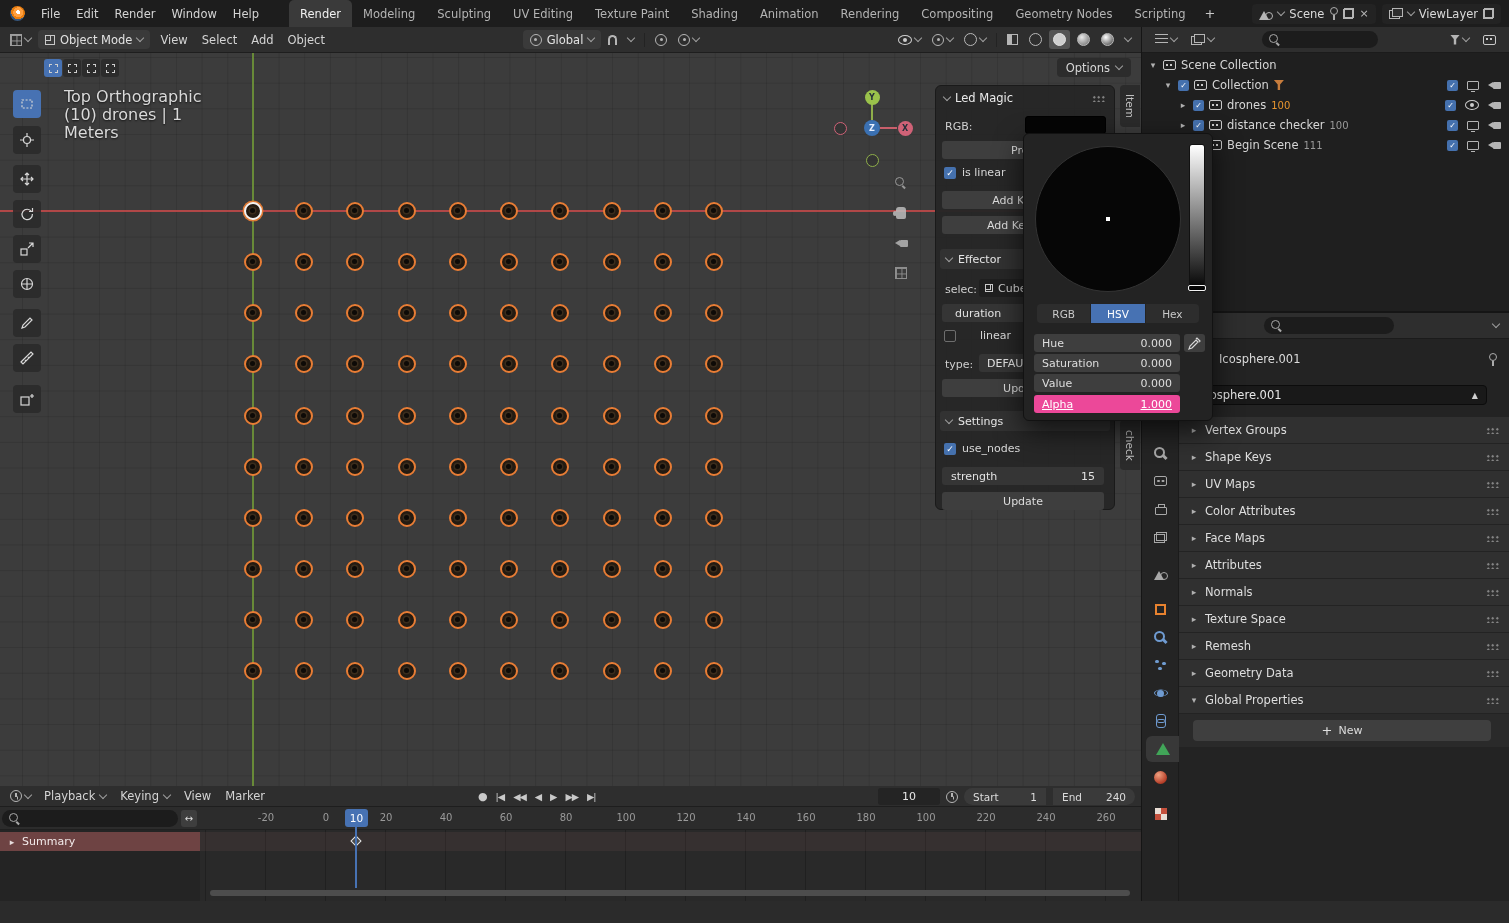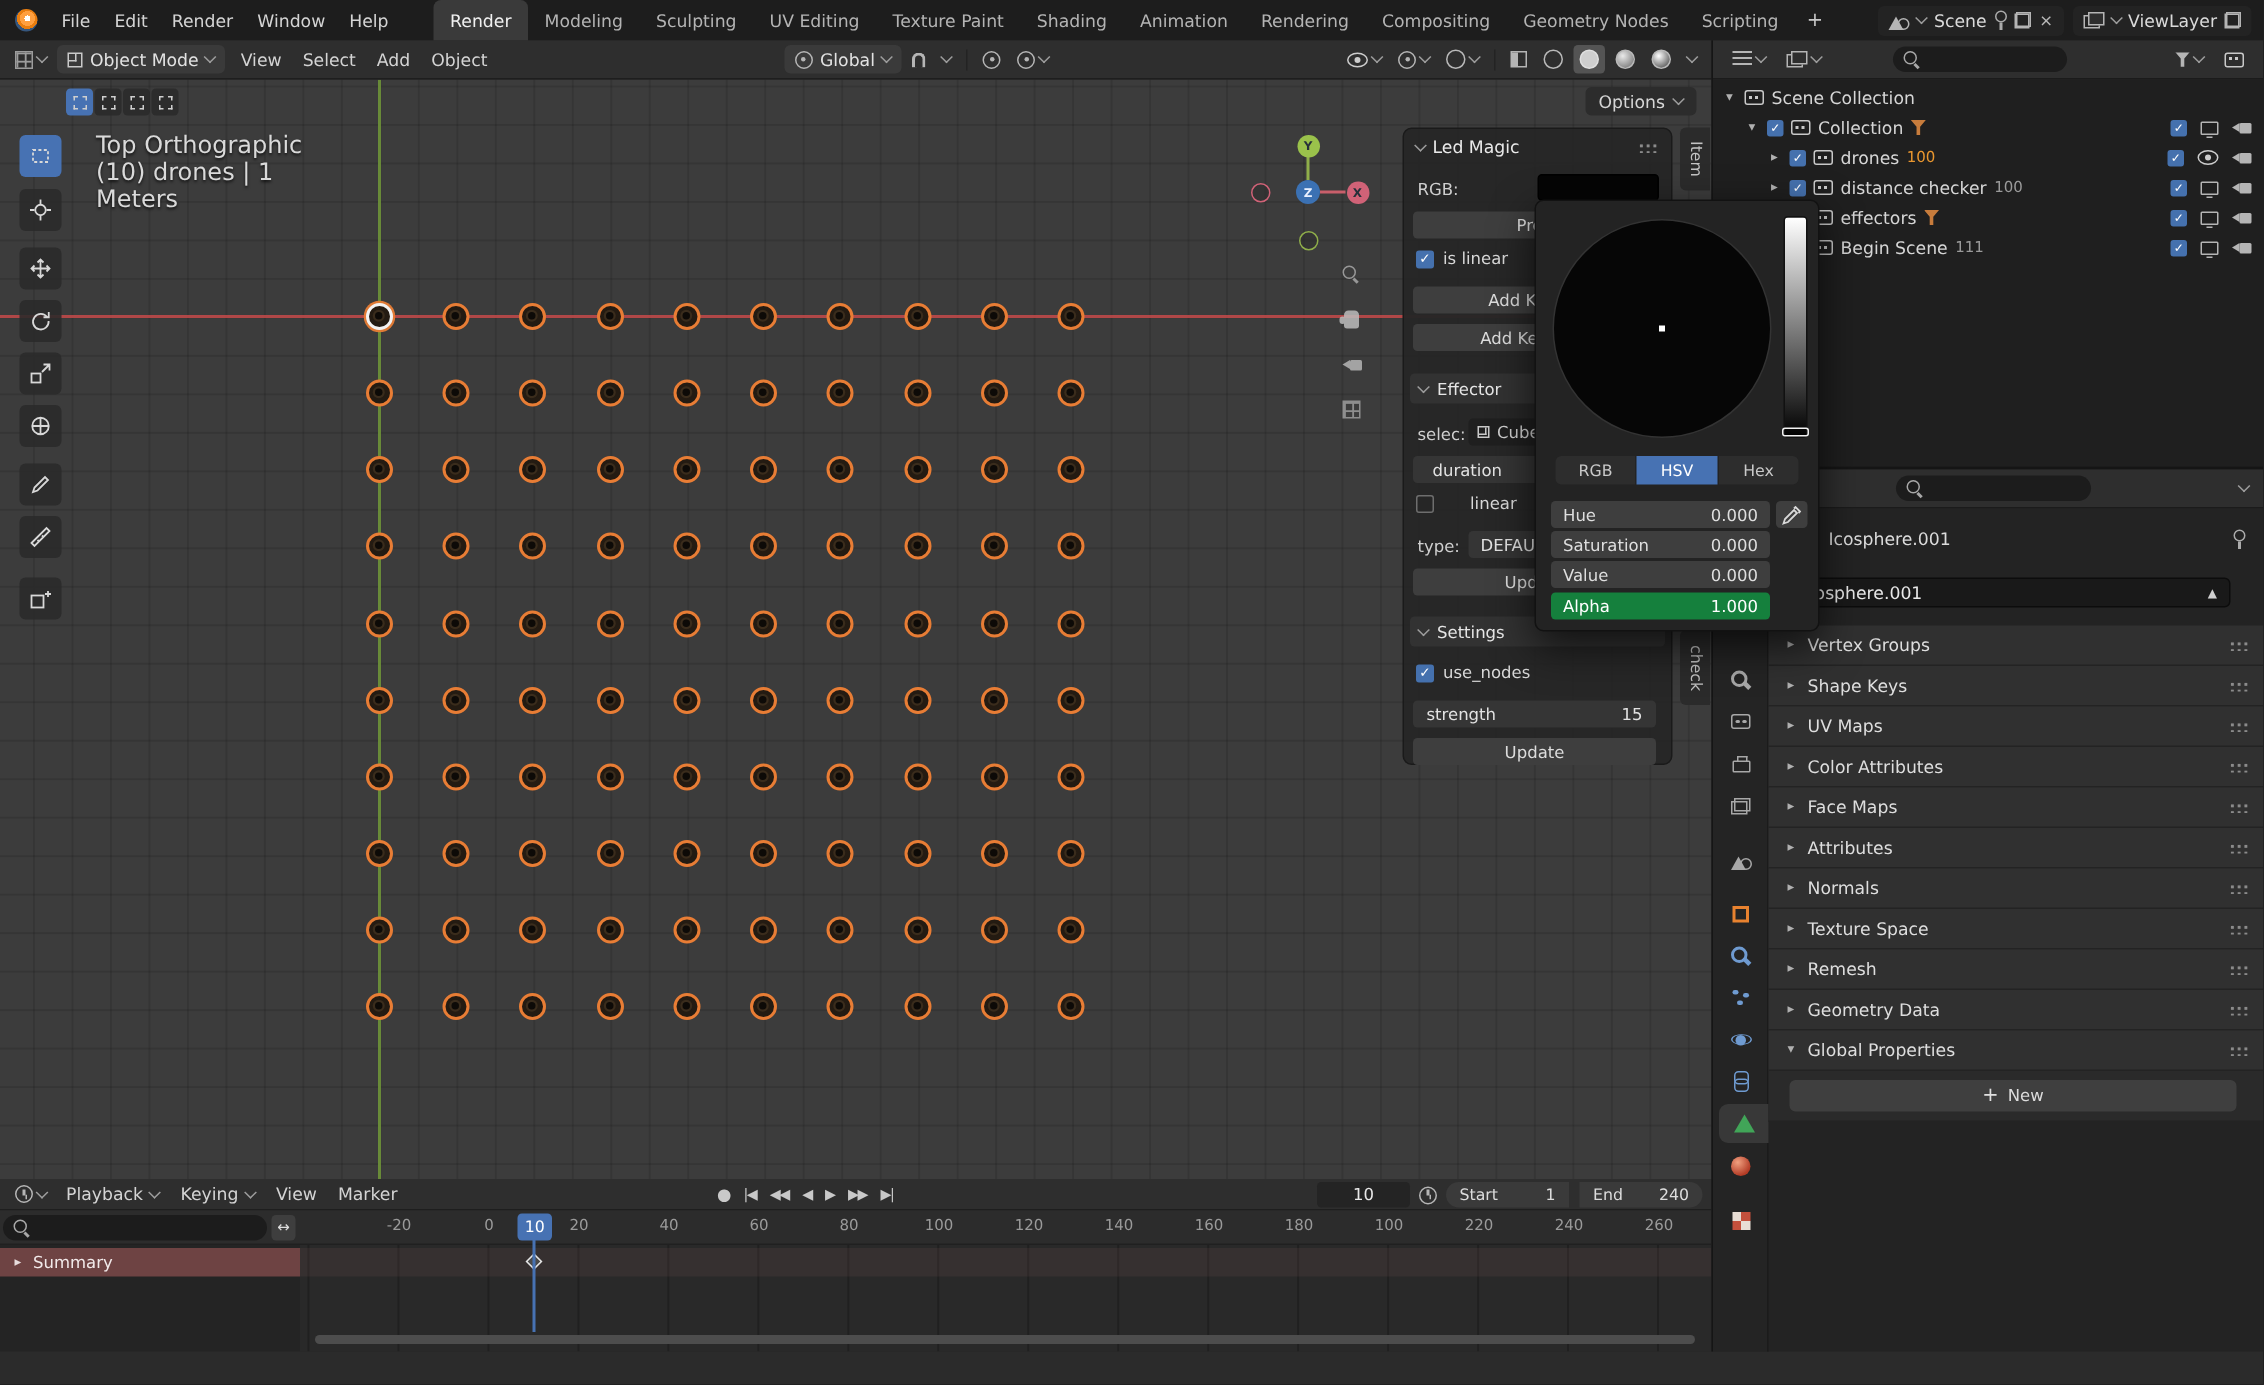--- a/index.html
+++ b/index.html
@@ -141,21 +141,21 @@
 .cp-wheel{position:absolute;left:11px;top:12px;width:146px;height:146px;border-radius:50%;background:#060606;border:1px solid #333;}
 .cp-cursor{position:absolute;left:70px;top:70px;width:4px;height:4px;background:#fff;}
 .cp-vslider{position:absolute;left:165px;top:10px;width:16px;height:148px;border-radius:3px;background:linear-gradient(#fff,#000);border:1px solid #111;}
 .cp-vhandle{position:absolute;left:-2px;top:140px;width:18px;height:6px;border:1.5px solid #f2f2f2;border-radius:2px;}
 #cp-tabs{position:absolute;left:13px;top:170px;width:162px;height:19px;display:flex;gap:1px;}
 .cp-tab{flex:1;background:#2d2d2d;color:#c9c9c9;font-size:10.5px;display:flex;align-items:center;justify-content:center;}
 .cp-tab:first-child{border-radius:4px 0 0 4px;}
 .cp-tab:last-child{border-radius:0 4px 4px 0;}
 .cp-tab.active{background:#4772b3;color:#fff;}
 .cp-row{position:absolute;left:10px;width:146px;height:18px;background:#3e3e3e;border-radius:3px;display:flex;align-items:center;justify-content:space-between;padding:0 8px;font-size:11px;color:#dedede;}
-.cp-row.accent{background:#15803d;color:#fff;}
+.cp-row.accent{background:#ec4899;color:#fff;text-decoration:underline;}
 .cp-dropper{position:absolute;left:160px;top:200px;width:21px;height:18px;}
 
 #outliner{position:absolute;left:1141px;top:27px;width:368px;height:284px;background:#1f1f1f;border-left:1px solid #151515;z-index:10;}
 #ol-header{height:26px;background:#2e2e2e;border-bottom:1px solid #1b1b1b;display:flex;align-items:center;gap:6px;padding:0 9px;}
 .search{background:#1c1c1c;border-radius:9px;height:17px;display:flex;align-items:center;gap:5px;padding:0 7px;}
 .ol-row{height:20px;display:flex;align-items:center;gap:5px;font-size:11.5px;color:#d6d6d6;}
 .ol-label{white-space:nowrap;}
 .ol-badge{font-size:10px;color:#9a9a9a;}
 .ol-right{display:flex;gap:9px;align-items:center;margin-right:8px;}
 #properties{position:absolute;left:1141px;top:311px;width:368px;height:590px;background:#232323;border-left:1px solid #151515;border-top:2px solid #151515;z-index:10;}
@@ -643,33 +643,20 @@
           <span class="ol-right">
             <span class="i-cb sm"></span>
             <span class="i-mon"></span>
             <span class="i-cam"></span>
           </span>
         </div>
         <div class="ol-row" style="padding-left: 36px;">
           <span class="exp">▸</span>
           <span class="i-cb sm"></span>
           <span class="i-col"></span>
-          <span class="ol-label">effectors</span>
-          <span class="i-fun"></span>
-          <span class="sp"></span>
-          <span class="ol-right">
-            <span class="i-cb sm"></span>
-            <span class="i-mon"></span>
-            <span class="i-cam"></span>
-          </span>
-        </div>
-        <div class="ol-row" style="padding-left: 36px;">
-          <span class="exp">▸</span>
-          <span class="i-cb sm"></span>
-          <span class="i-col"></span>
           <span class="ol-label">Begin Scene</span>
           <span class="ol-badge">111</span>
           <span class="sp"></span>
           <span class="ol-right">
             <span class="i-cb sm"></span>
             <span class="i-mon"></span>
             <span class="i-cam"></span>
           </span>
         </div>
       </div>

